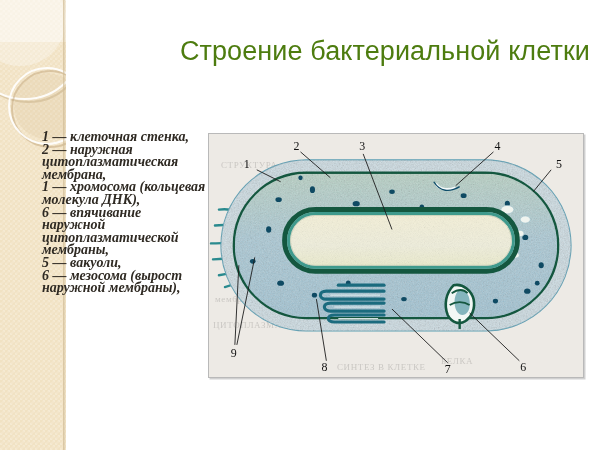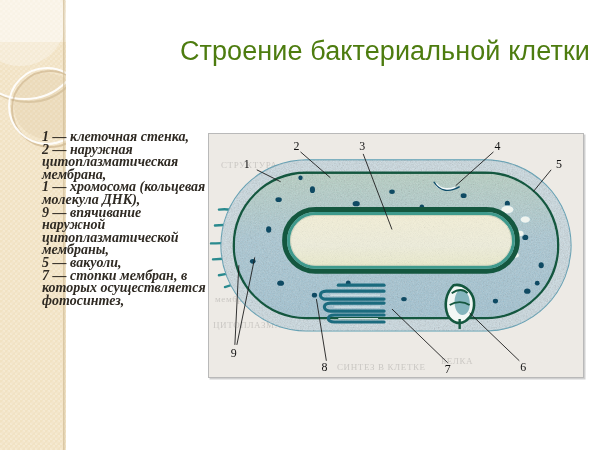--- a/index.html
+++ b/index.html
@@ -159,23 +159,23 @@
   <div class="ring" id="ring-small"></div>
   <div id="band-edge"></div>
 </div>
 
 <div id="slide-title">Строение бактериальной клетки</div>
 
 <div id="legend">
   <div class="legend-line">1 — клеточная стенка,</div>
   <div class="legend-line">2 — наружная цитоплазматическая мембрана,</div>
   <div class="legend-line">1 — хромосома (кольцевая молекула ДНК),</div>
-  <div class="legend-line">9 — впячивание наружной цитоплазматической мембраны,</div>
+  <div class="legend-line">6 — впячивание наружной цитоплазматической мембраны,</div>
   <div class="legend-line">5 — вакуоли,</div>
-  <div class="legend-line">7 — стопки мембран, в которых осуществляется фотосинтез,</div>
+  <div class="legend-line">6 — мезосома (вырост наружной мембраны),</div>
 </div>
 
 <div id="figure-frame">
   <div id="figure-paper"></div>
 
   <div class="ghost" style="left:12px; top:26px;">СТРУКТУРА</div>
   <div class="ghost" style="left:120px; top:100px;">клетки</div>
   <div class="ghost" style="left:6px; top:160px;">мембрана</div>
   <div class="ghost" style="left:4px; top:186px;">ЦИТОПЛАЗМА</div>
   <div class="ghost" style="left:128px; top:228px;">СИНТЕЗ В КЛЕТКЕ</div>

